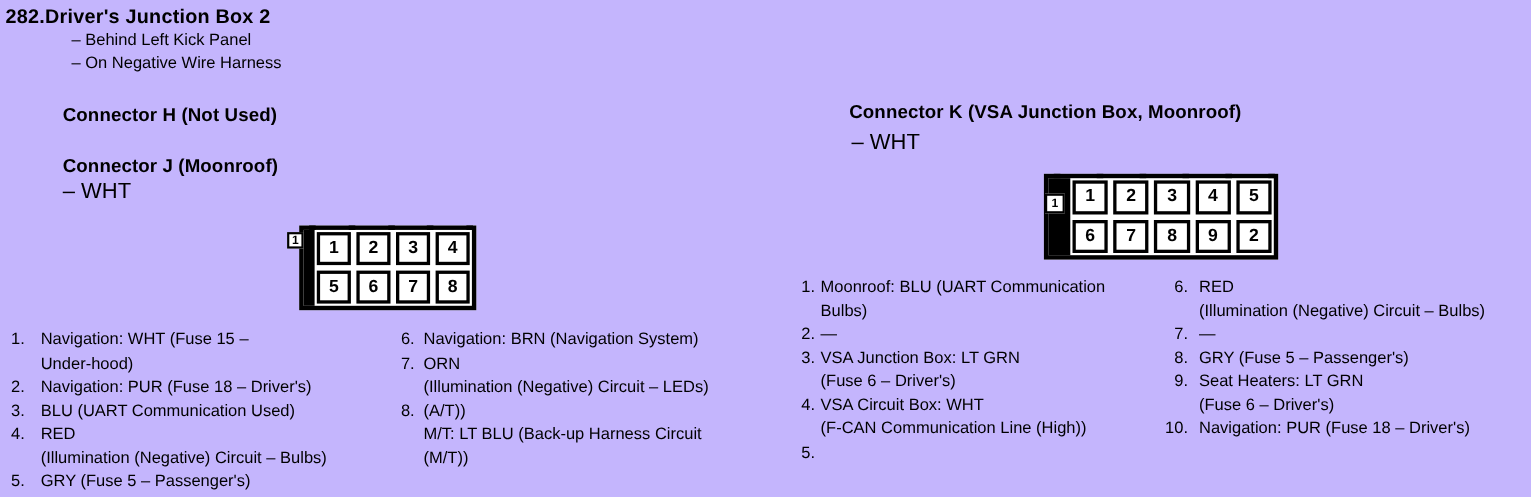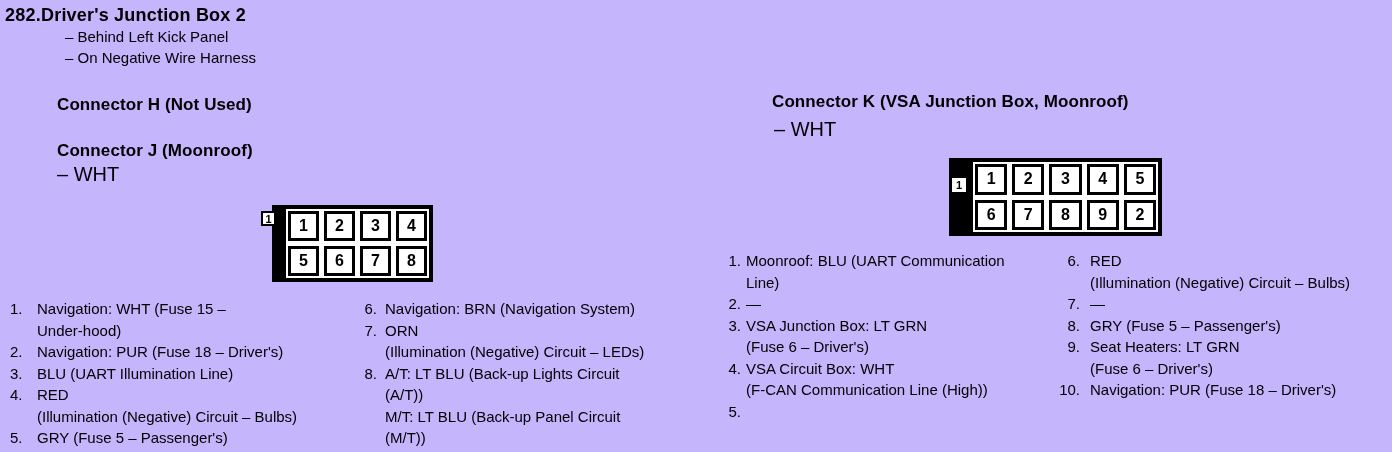--- a/index.html
+++ b/index.html
@@ -89,21 +89,21 @@
       </div>
       <div class="pin">
         <span class="pnum">2.</span>
         <span class="ptext">
           <div class="pline">Navigation: PUR (Fuse 18 – Driver's)</div>
         </span>
       </div>
       <div class="pin">
         <span class="pnum">3.</span>
         <span class="ptext">
-          <div class="pline">BLU (UART Illumination Line)</div>
+          <div class="pline">BLU (UART Communication Used)</div>
         </span>
       </div>
       <div class="pin">
         <span class="pnum">4.</span>
         <span class="ptext">
           <div class="pline">RED</div>
           <div class="pline">(Illumination (Negative) Circuit – Bulbs)</div>
         </span>
       </div>
       <div class="pin">
@@ -123,23 +123,22 @@
       <div class="pin">
         <span class="pnum">7.</span>
         <span class="ptext">
           <div class="pline">ORN</div>
           <div class="pline">(Illumination (Negative) Circuit – LEDs)</div>
         </span>
       </div>
       <div class="pin">
         <span class="pnum">8.</span>
         <span class="ptext">
-          <div class="pline">A/T: LT BLU (Back-up Lights Circuit</div>
           <div class="pline">(A/T))</div>
-          <div class="pline">M/T: LT BLU (Back-up Panel Circuit</div>
+          <div class="pline">M/T: LT BLU (Back-up Harness Circuit</div>
           <div class="pline">(M/T))</div>
         </span>
       </div>
     </div>
 
   <div class="abs h2" style="left:772px; top:92px;">Connector K (VSA Junction Box, Moonroof)</div>
   <div class="abs wire-color" style="left:774px; top:120px;">– WHT</div>
 
   <div class="connector" style="left:949px; top:158px; width:213px; height:78px;">
     <div class="cav-label" style="left:-3px; top:14px; width:18px; height:18px;">1</div>
@@ -164,21 +163,21 @@
       <div class="tab" style="left: 122px;"></div>
       <div class="tab" style="left: 161px;"></div>
       <div class="tab" style="left: 200px;"></div>
     </div>
 
   <div class="abs pin-list" style="left:726px; top:250px; --numw:15px; --gap:5px;">
       <div class="pin">
         <span class="pnum">1.</span>
         <span class="ptext">
           <div class="pline">Moonroof: BLU (UART Communication</div>
-          <div class="pline">Line)</div>
+          <div class="pline">Bulbs)</div>
         </span>
       </div>
       <div class="pin">
         <span class="pnum">2.</span>
         <span class="ptext">
           <div class="pline">—</div>
         </span>
       </div>
       <div class="pin">
         <span class="pnum">3.</span>

